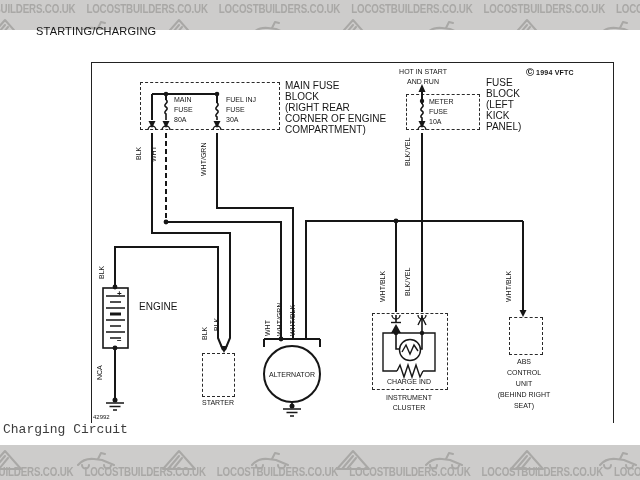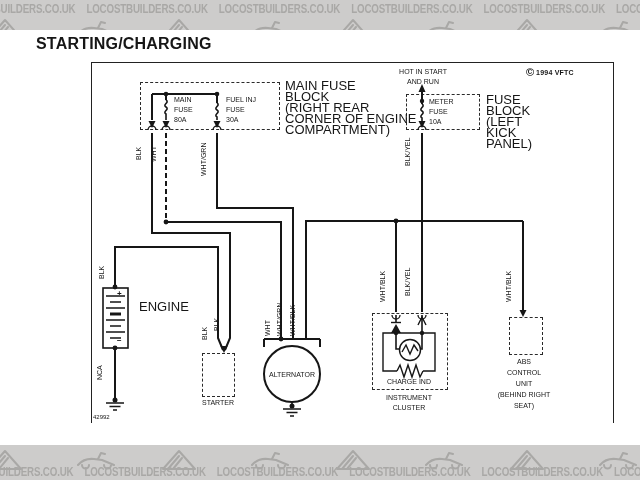--- a/index.html
+++ b/index.html
@@ -10,28 +10,28 @@
   .banner-top{top:0;height:30px;}
   .banner-bottom{top:445px;height:35px;}
   .wm-row{position:absolute;display:flex;align-items:flex-end;white-space:nowrap;}
   .wm-textrow{gap:14px;transform:scaleX(0.78);transform-origin:0 0;}
   .wm-text{font-weight:bold;font-size:12.5px;letter-spacing:-0.2px;color:#a9a8a6;}
   .wm-iconrow{gap:44px;}
   .car{display:block;}
   .car path{stroke:#a9a8a6;stroke-width:2;fill:none;stroke-linecap:round;stroke-linejoin:round;}
   
   .lab{position:absolute;font-size:7px;line-height:10px;white-space:pre-line;color:#161616;}
-  .lab8{font-size:13px;line-height:11px;}
+  .lab8{font-size:10px;line-height:11px;}
   .cent{text-align:center;}
   .vl{position:absolute;font-size:7px;line-height:8px;white-space:nowrap;
       transform:rotate(-90deg);transform-origin:0 100%;color:#161616;}
   .dashbox{position:absolute;border:1.5px dashed #2a2a2a;}
   .frame{position:absolute;left:91px;top:62px;width:521px;height:360px;
          border-left:1.5px solid #222;border-top:1.5px solid #222;border-right:1.5px solid #222;}
-  #title{position:absolute;left:36px;top:35px;font-size:16px;font-weight:bold;letter-spacing:0.2px;}
+  #title{position:absolute;left:36px;top:25px;font-size:11px;font-weight:normal;letter-spacing:0.2px;}
   #caption{position:absolute;left:3px;top:422px;font-family:"Liberation Mono","DejaVu Sans Mono",monospace;
            font-size:13px;color:#3c3c3c;}
   #fignum{position:absolute;left:93px;top:414px;font-size:6px;}
   #copyright{position:absolute;left:526px;top:66px;display:flex;align-items:center;gap:2px;}
   #copyright .csym{font-size:11px;font-weight:bold;}
   #copyright .ctxt{font-size:7px;font-weight:bold;letter-spacing:0.2px;}
   svg.overlay{position:absolute;left:0;top:0;}
 </style>
 </head>
 <body>
@@ -197,21 +197,21 @@
 80A</div>
   <div class="lab" style="left:226px;top:95px;">FUEL INJ
 FUSE
 30A</div>
 
   <div class="lab cent" style="left:396px;top:67px;width:54px;">HOT IN START
 AND RUN</div>
   <div class="lab" style="left:429px;top:97px;">METER
 FUSE
 10A</div>
-  <div class="lab lab8" style="left:486px;top:94px;">FUSE
+  <div class="lab lab8" style="left:486px;top:77px;">FUSE
 BLOCK
 (LEFT
 KICK
 PANEL)</div>
 
   <div class="lab lab8" style="left:139px;top:301px;">ENGINE</div>
   <div class="lab" style="left:117px;top:289px;font-weight:bold;font-size:8px;">+</div>
   <div class="lab" style="left:117px;top:336px;font-weight:bold;font-size:8px;">−</div>
   <div class="lab cent" style="left:199px;top:398px;width:38px;">STARTER</div>
   <div class="lab cent" style="left:264px;top:370px;width:56px;">ALTERNATOR</div>
@@ -233,20 +233,21 @@
   <div class="vl" style="left:221px;top:323px;">BLK</div>
   <div class="vl" style="left:272px;top:328px;">WHT</div>
   <div class="vl" style="left:284px;top:328px;">WHT/GRN</div>
   <div class="vl" style="left:297px;top:328px;">WHT/BLK</div>
   <div class="vl" style="left:412px;top:158px;">BLK/YEL</div>
   <div class="vl" style="left:412px;top:288px;">BLK/YEL</div>
   <div class="vl" style="left:387px;top:294px;">WHT/BLK</div>
   <div class="vl" style="left:513px;top:294px;">WHT/BLK</div>
 
   <div id="fignum">42992</div>
+  <div id="caption">Charging Circuit</div>
 
   <div class="banner banner-bottom">
     <div class="wm-row wm-iconrow" style="left:-14px;top:3px;">
       <svg class="car" width="46" height="22" viewBox="0 0 46 22">
           <path d="M3 21 L19 3 L35 21 Z M8 21 L19 8 M13 21 L22 10"></path>
         </svg>
       <svg class="car" width="40" height="18" viewBox="0 0 40 18">
           <path d="M2 13 q6 -7 16 -6 l8 1 12 5 M6 13 a3.5 3.5 0 1 0 7 0 M28 13 a3.5 3.5 0 1 0 7 0 M22 7 l3 -6 4 1"></path>
         </svg>
       <svg class="car" width="46" height="22" viewBox="0 0 46 22">

